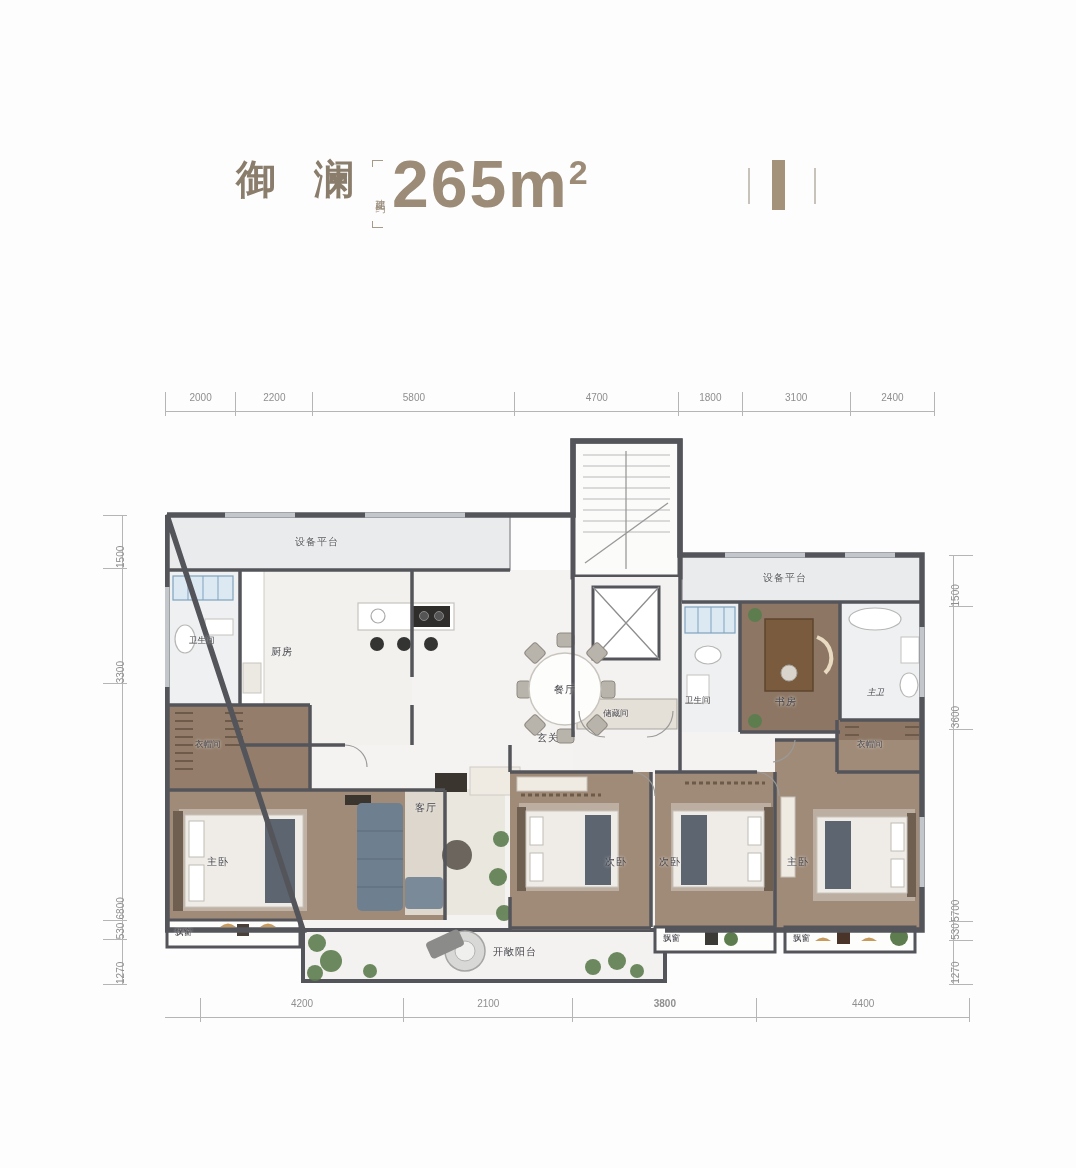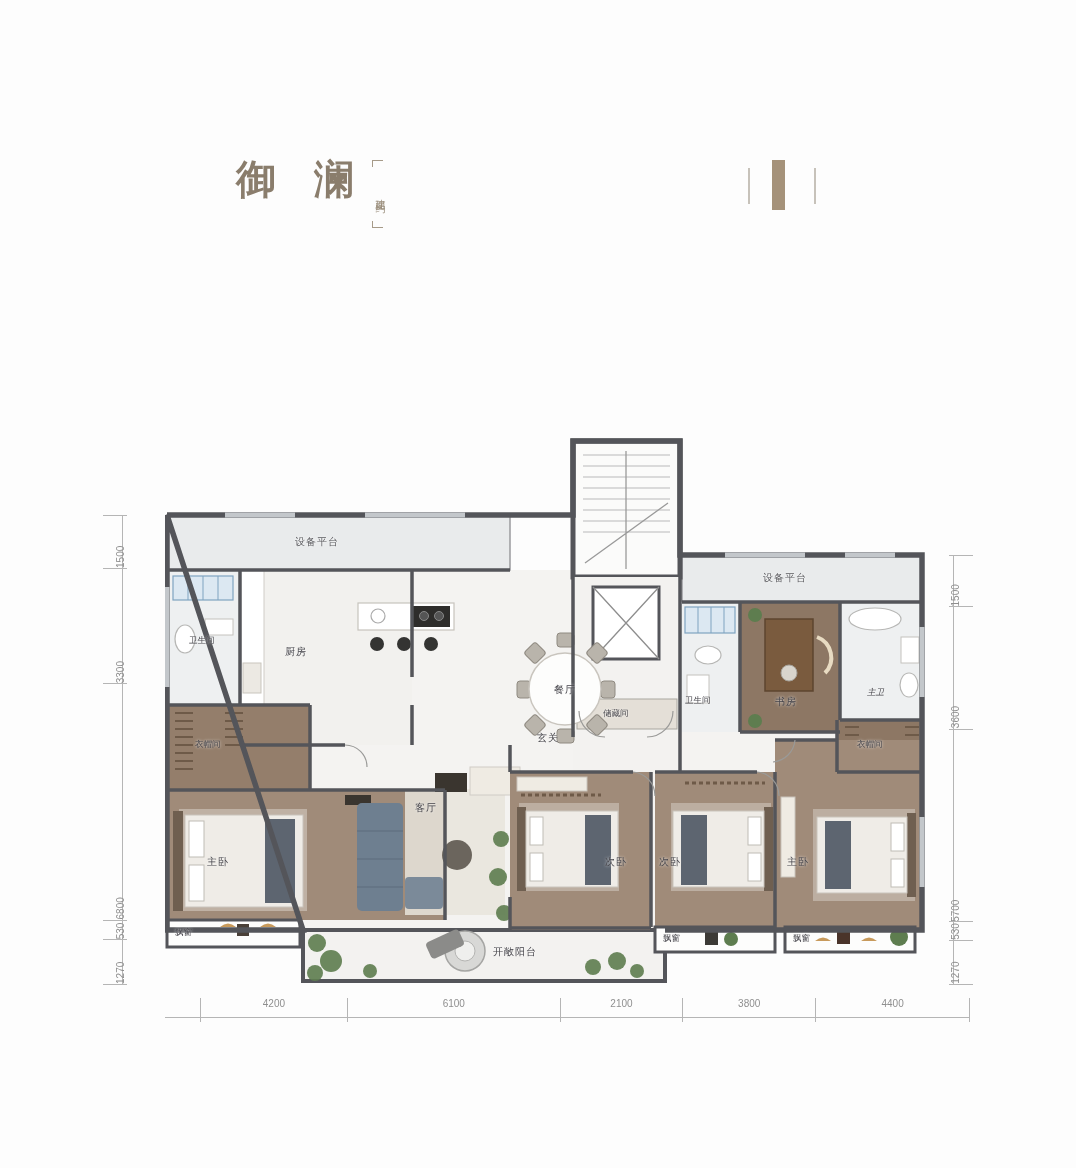--- a/index.html
+++ b/index.html
@@ -51,37 +51,62 @@
 <body>
 
 <div class="page">
 
   <div class="hdr-name">御 澜</div>
   <div class="hdr-bracket">
     <i class="bk t"></i>
       <i class="bk b"></i>
     <span>建面约</span>
   </div>
+  <div class="hdr-area">
+    <span>265m</span><sup>2</sup>
+  </div>
   <div class="bar thin" style="left:748px;top:168px;height:36px;"></div>
   <div class="bar thick" style="left:772px;top:160px;width:13px;height:50px;"></div>
   <div class="bar thin" style="left:814px;top:168px;height:36px;"></div>
 
+  <div class="dim-row" style="left:165px;top:392px;width:770px;">
+    <div class="base"></div>
+    <div class="seg" style="flex:2000;">
+        <span>2000</span>
+      </div>
+    <div class="seg" style="flex:2200;">
+        <span>2200</span>
+      </div>
+    <div class="seg" style="flex:5800;">
+        <span>5800</span>
+      </div>
+    <div class="seg" style="flex:4700;">
+        <span>4700</span>
+      </div>
+    <div class="seg" style="flex:1800;">
+        <span>1800</span>
+      </div>
+    <div class="seg" style="flex:3100;">
+        <span>3100</span>
+      </div>
+    <div class="seg" style="flex:2400;">
+        <span>2400</span>
+      </div>
+    <div class="seg end"></div>
+  </div>
 
   <div class="dim-row" style="left:165px;top:998px;width:770px;padding-left:35px;">
     <div class="base"></div>
     <div class="seg" style="flex:4200;">
         <span>4200</span>
       </div>
-    <div class="seg" style="flex:6100;">
-        <span>6100</span>
-      </div>
     <div class="seg" style="flex:3500;">
         <span>2100</span>
       </div>
-    <div class="seg" style="flex:3800;">
+    <div class="seg" style="flex:3800;font-weight:bold;">
         <span>3800</span>
       </div>
     <div class="seg" style="flex:4400;">
         <span>4400</span>
       </div>
     <div class="seg end"></div>
   </div>
 
   <div class="dim-col lft" style="left:103px;top:515px;height:470px;">
     <div class="base"></div>
@@ -288,21 +313,21 @@
 
       <g stroke="#c3c7cb" stroke-width="5">
         <path d="M60,78 H130 M200,78 H300 M560,118 H640 M680,118 H730"></path>
         <path d="M2,150 V250 M757,190 V260 M757,380 V450"></path>
       </g>
     </svg>
 
     <div class="rlabel lt" style="left:130px;top:98px;">设备平台</div>
     <div class="rlabel lt" style="left:598px;top:134px;">设备平台</div>
     <div class="rlabel sm" style="left:24px;top:198px;">卫生间</div>
-    <div class="rlabel" style="left:120px;top:208px;">厨房</div>
+    <div class="rlabel" style="left:106px;top:208px;">厨房</div>
     <div class="rlabel" style="left:389px;top:246px;">餐厅</div>
     <div class="rlabel sm" style="left:30px;top:302px;">衣帽间</div>
     <div class="rlabel" style="left:42px;top:418px;">主卧</div>
     <div class="rlabel sm" style="left:10px;top:490px;">飘窗</div>
     <div class="rlabel" style="left:250px;top:364px;">客厅</div>
     <div class="rlabel" style="left:372px;top:294px;">玄关</div>
     <div class="rlabel sm" style="left:438px;top:271px;">储藏间</div>
     <div class="rlabel sm" style="left:520px;top:258px;">卫生间</div>
     <div class="rlabel" style="left:610px;top:258px;">书房</div>
     <div class="rlabel sm" style="left:702px;top:250px;font-style:italic;">主卫</div>

